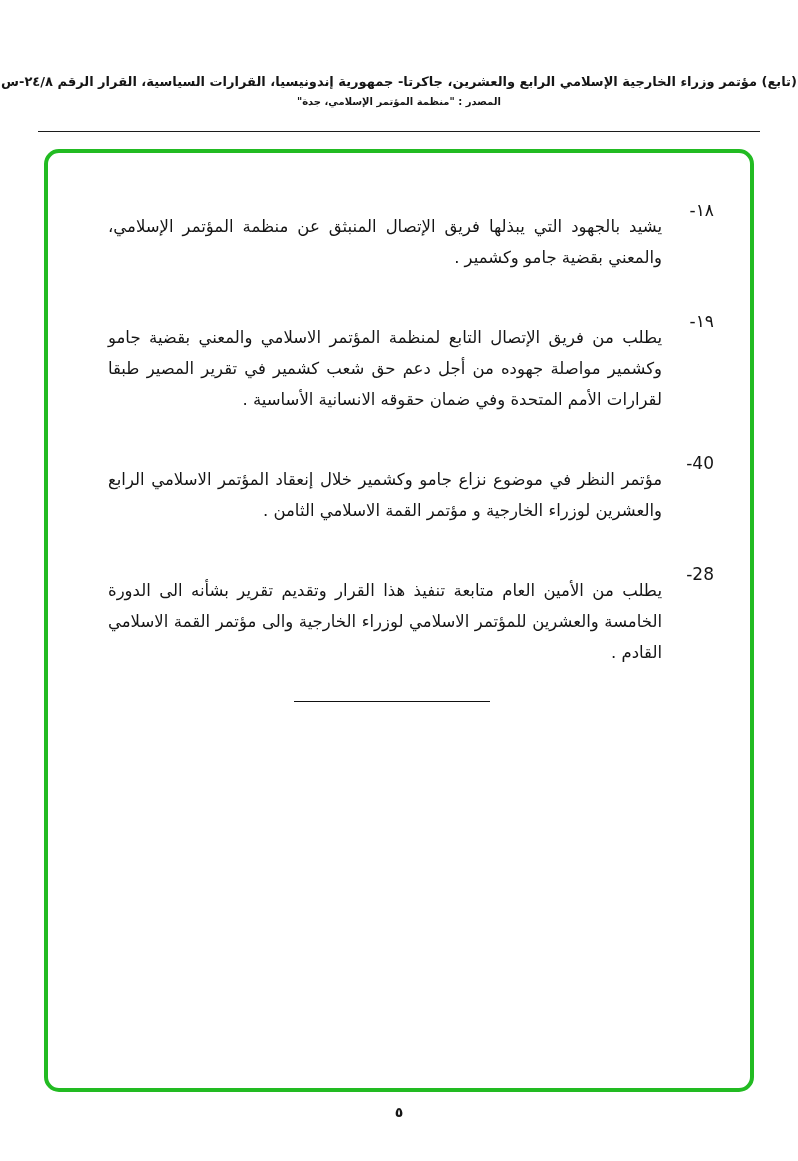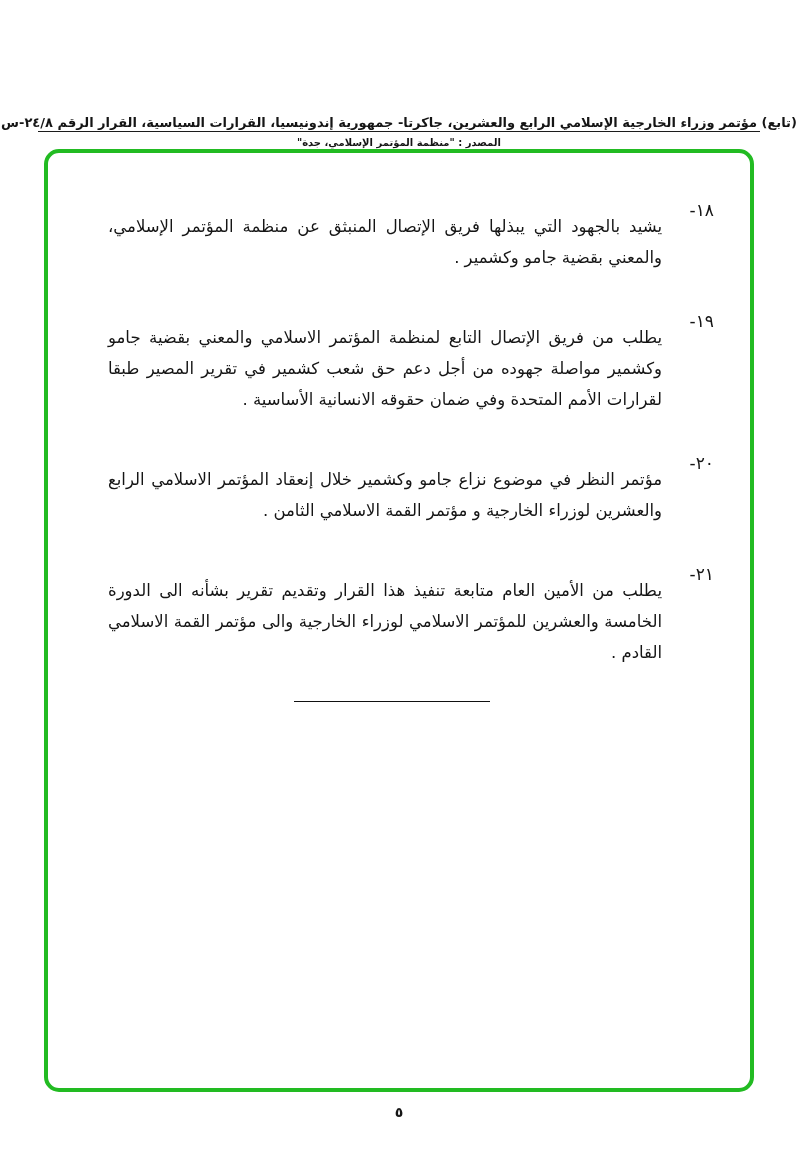--- a/index.html
+++ b/index.html
@@ -8,21 +8,21 @@
     width:798px; height:1161px;
     position:relative;
     font-family:"DejaVu Sans", sans-serif;
     color:#151515;
     overflow:hidden;
   }
 
   
   .doc-header {
     position:absolute; top:74px; left:0; width:100%;
-    text-align:center; direction:rtl;margin-top:41px;
+    text-align:center; direction:rtl;
   }
   .doc-header .line1 {
     font-size:13px; font-weight:bold; letter-spacing:0;
   }
   .doc-header .line2 {
     margin-top:7px; font-size:10px; font-weight:bold;
   }
   .header-rule {
     position:absolute; top:131px; left:38px; width:722px;
     border-top:1.6px solid #1c1c1c;
@@ -81,26 +81,26 @@
       <span class="num">١٨-</span>
       <p class="itext"><b></b> <span>يشيد بالجهود التي يبذلها فريق الإتصال المنبثق عن منظمة المؤتمر الإسلامي، والمعني بقضية جامو وكشمير .</span></p>
     </div>
 
     <div class="item">
       <span class="num">١٩-</span>
       <p class="itext"><b>يطلب</b> <span>من فريق الإتصال التابع لمنظمة المؤتمر الاسلامي والمعني بقضية جامو وكشمير مواصلة جهوده من أجل دعم حق شعب كشمير في تقرير المصير طبقا لقرارات الأمم المتحدة وفي ضمان حقوقه الانسانية الأساسية .</span></p>
     </div>
 
     <div class="item">
-      <span class="num">٢٠-</span>
+      <span class="num">40-</span>
       <p class="itext"><b>مؤتمر</b> <span>النظر في موضوع نزاع جامو وكشمير خلال إنعقاد المؤتمر الاسلامي الرابع والعشرين لوزراء الخارجية و مؤتمر القمة الاسلامي الثامن .</span></p>
     </div>
 
     <div class="item">
-      <span class="num">٢١-</span>
+      <span class="num">28-</span>
       <p class="itext"><b>يطلب</b> <span>من الأمين العام متابعة تنفيذ هذا القرار وتقديم تقرير بشأنه الى الدورة الخامسة والعشرين للمؤتمر الاسلامي لوزراء الخارجية  والى مؤتمر القمة الاسلامي القادم .</span></p>
     </div>
 
     <div class="end-divider"></div>
   </div>
 </div>
 
 <div class="page-number">٥</div>
 
 </body></html>

